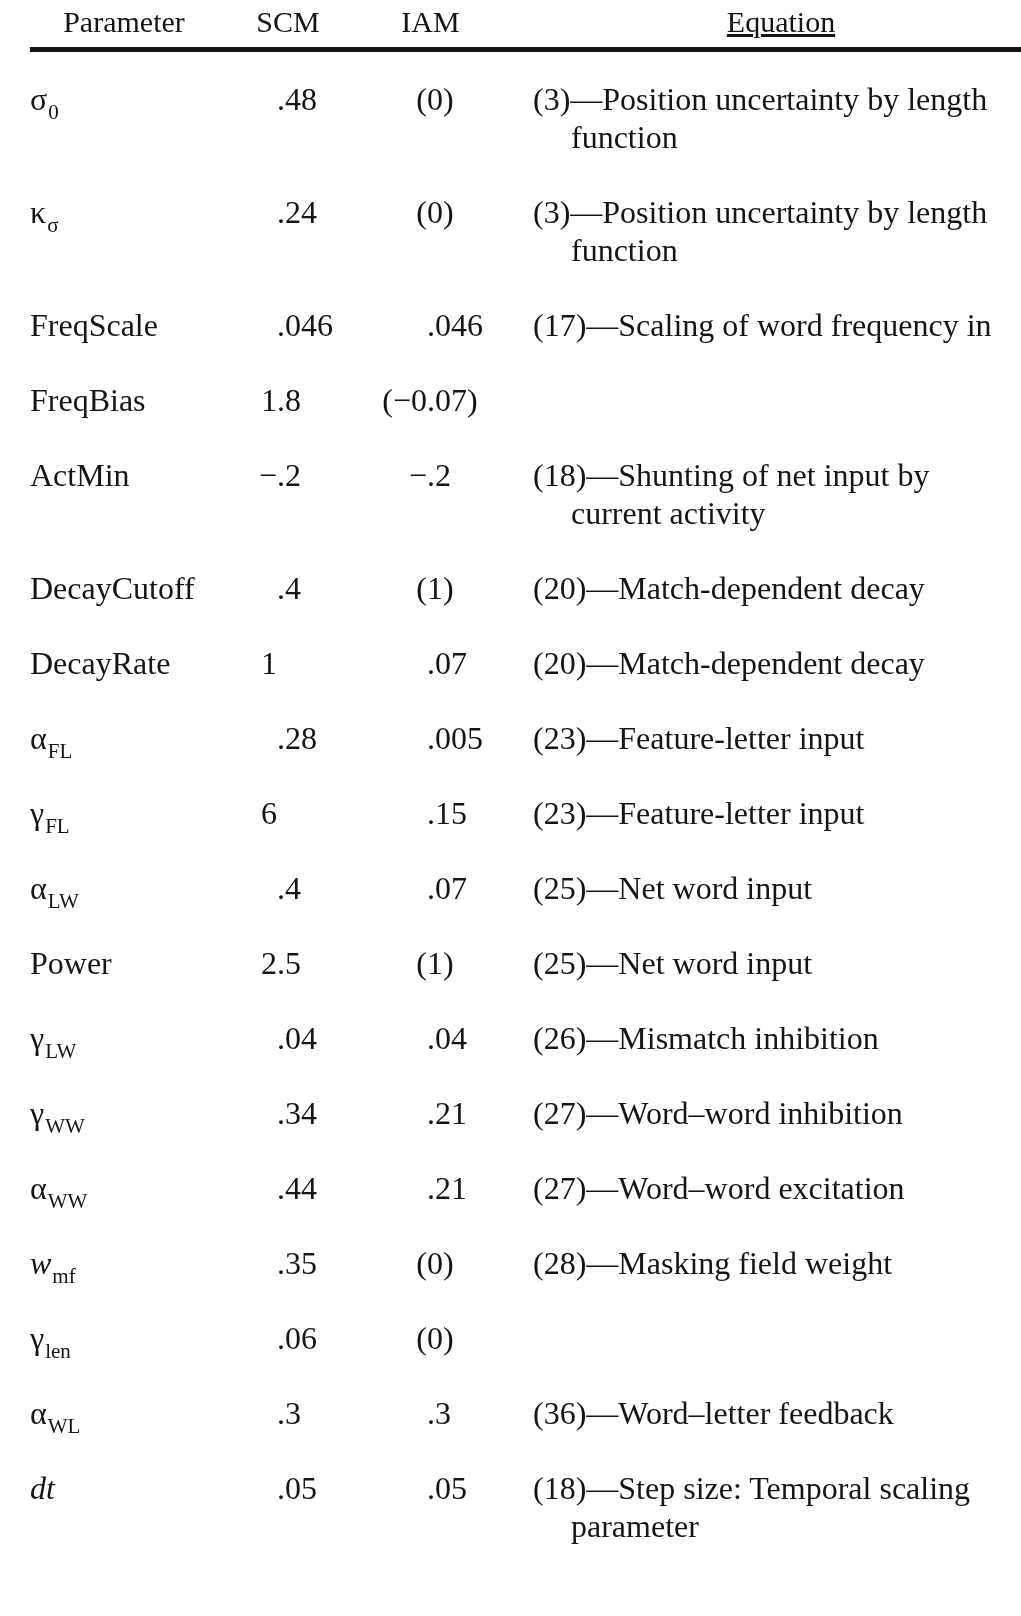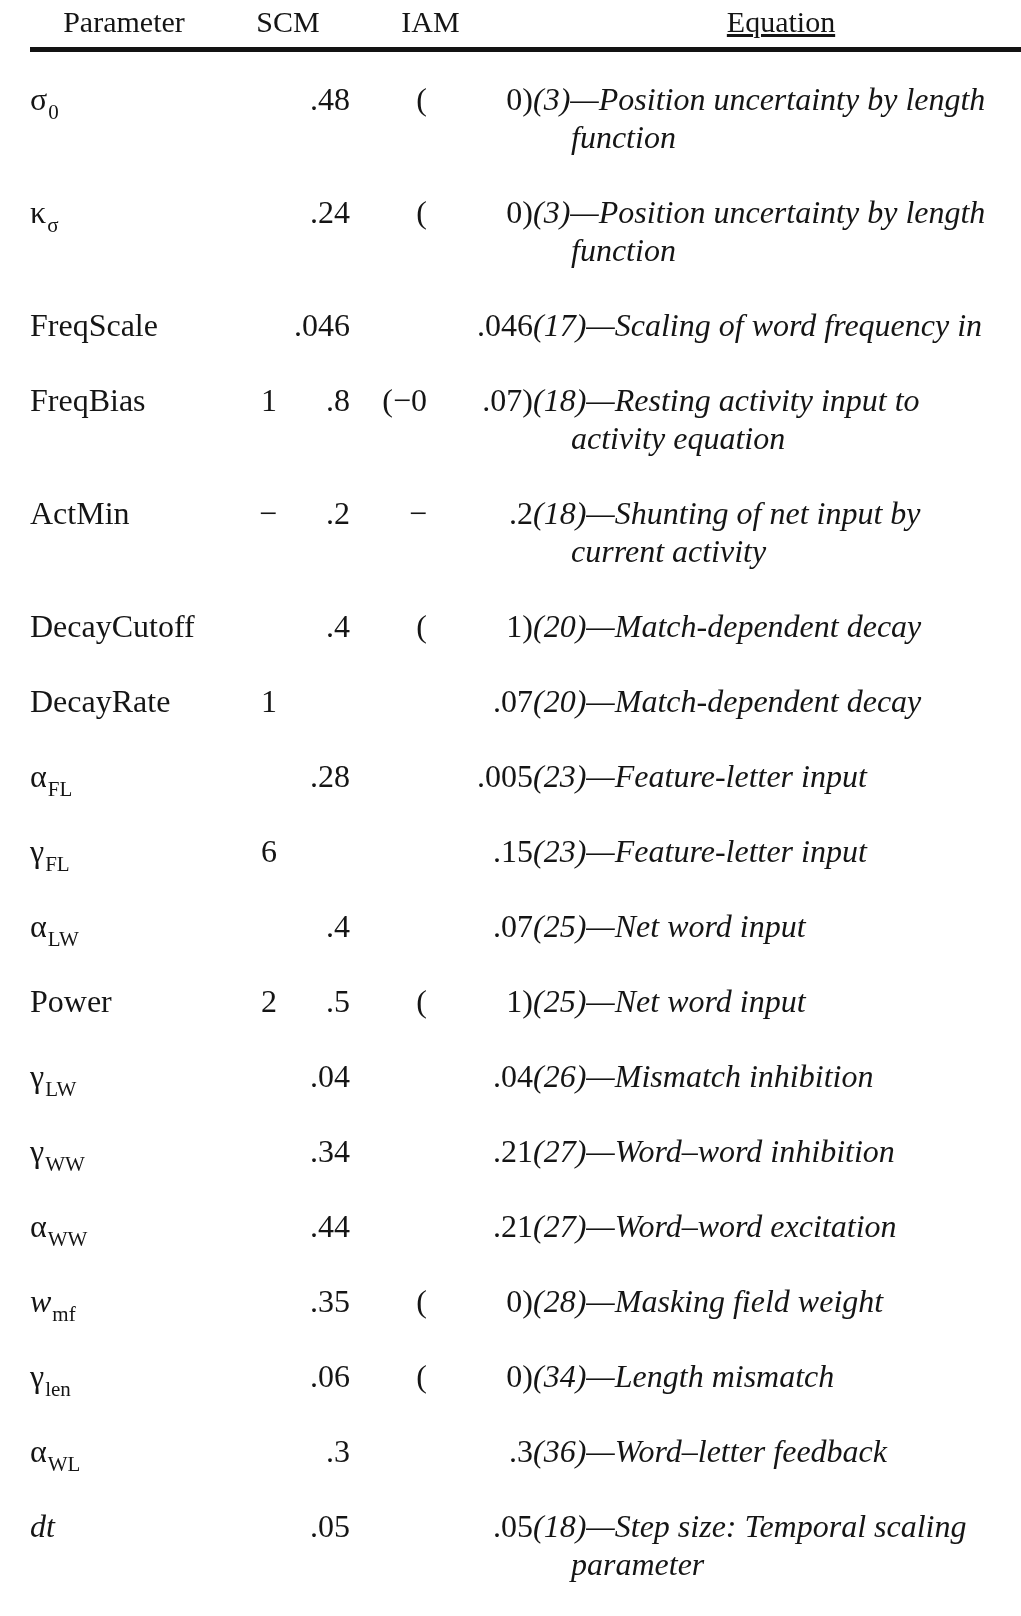--- a/index.html
+++ b/index.html
@@ -39,31 +39,31 @@
     display: grid;
     grid-template-columns: 150px 97px 73px 77px 106px auto;
     padding-left: 30px;
     align-items: start;
     font-size: 32px;
     line-height: 38px;
     margin-bottom: 37px;
   }
   .cell { white-space: nowrap; }
   .num.int  { text-align: right; }
-  .num.frac { text-align: right; }
+  .num.frac { text-align: left; }
   .pbase.italic { font-style: italic; }
   .psub {
     display: inline-block;
     font-size: 21px;
     line-height: 1;
     position: relative;
     top: 9px;
     margin-left: 1px;
   }
-  .eqline { display: block; white-space: nowrap; font-style: italic; }
+  .eqline { display: block; white-space: nowrap; }
   .eqline.cont { padding-left: 38px; }
 </style>
 </head>
 <body>
 
 <div class="table">
   <div class="thead">
     <span class="th">Parameter</span>
     <span class="th">SCM</span>
     <span class="th">IAM</span>
@@ -105,24 +105,20 @@
           <span class="eqline">(17)—Scaling of word frequency in</span>
         </span>
   </div>
 
   <div class="row">
     <span class="cell param"><span class="pbase">FreqBias</span><span class="psub"></span></span>
     <span class="cell num int">1</span>
     <span class="cell num frac">.8</span>
     <span class="cell num int">(−0</span>
     <span class="cell num frac">.07)</span>
-    <span class="cell eq">
-          <span class="eqline">(18)—Resting activity input to</span>
-          <span class="eqline cont">activity equation</span>
-        </span>
   </div>
 
   <div class="row">
     <span class="cell param"><span class="pbase">ActMin</span><span class="psub"></span></span>
     <span class="cell num int">−</span>
     <span class="cell num frac">.2</span>
     <span class="cell num int">−</span>
     <span class="cell num frac">.2</span>
     <span class="cell eq">
           <span class="eqline">(18)—Shunting of net input by</span>
@@ -239,23 +235,20 @@
           <span class="eqline">(28)—Masking field weight</span>
         </span>
   </div>
 
   <div class="row">
     <span class="cell param"><span class="pbase">γ</span><span class="psub">len</span></span>
     <span class="cell num int"></span>
     <span class="cell num frac">.06</span>
     <span class="cell num int">(</span>
     <span class="cell num frac">0)</span>
-    <span class="cell eq">
-          <span class="eqline">(34)—Length mismatch</span>
-        </span>
   </div>
 
   <div class="row">
     <span class="cell param"><span class="pbase">α</span><span class="psub">WL</span></span>
     <span class="cell num int"></span>
     <span class="cell num frac">.3</span>
     <span class="cell num int"></span>
     <span class="cell num frac">.3</span>
     <span class="cell eq">
           <span class="eqline">(36)—Word–letter feedback</span>

